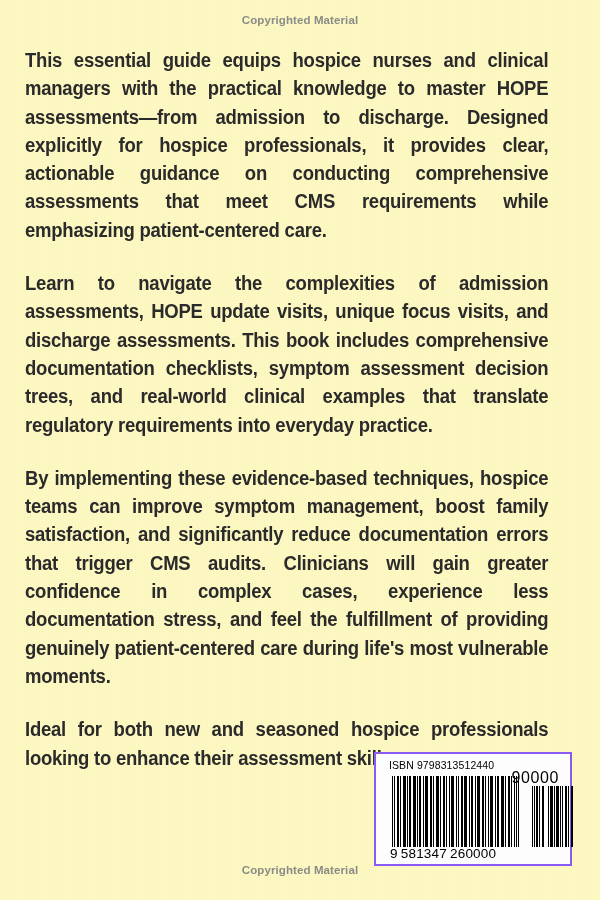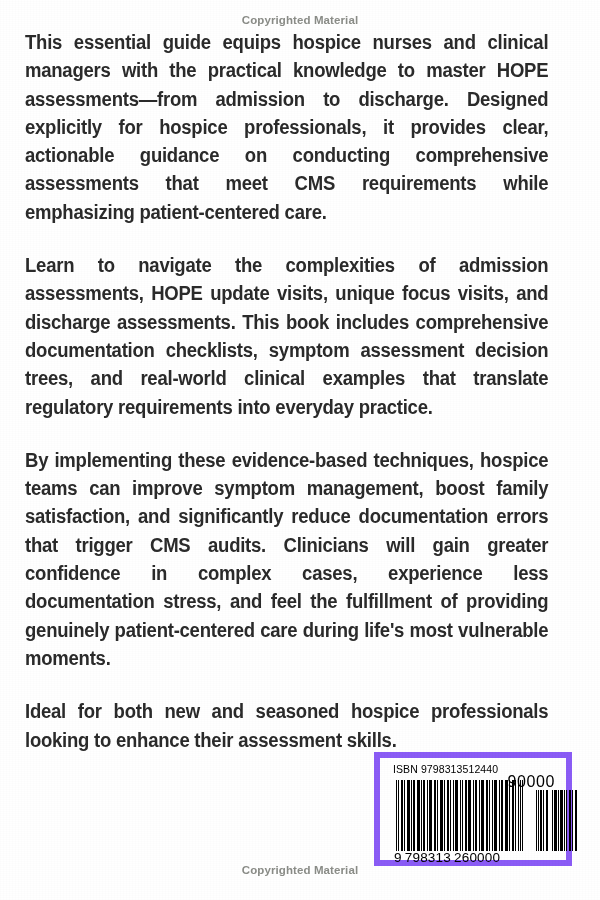--- a/index.html
+++ b/index.html
@@ -12,21 +12,21 @@
     height: 900px;
     background: #eef0e9;
     font-family: "Liberation Sans", sans-serif;
     overflow: hidden;
     position: relative;
   }
 
   .cover {
     position: absolute;
     inset: 0;
-    background: #ffffff;
+    background: #fef9c3;
   }
 
   
   .copyright-top {
     position: absolute;
     top: 14px;
     left: 0;
     width: 100%;
     text-align: center;
     font-family: "Liberation Sans", sans-serif;
@@ -47,21 +47,21 @@
     font-weight: 600;
     letter-spacing: 0.1px;
     color: #8b8d88;
     white-space: nowrap;
   }
 
   
   .blurb {
     position: absolute;
     left: 25px;
-    top: 28px;
+    top: 46px;
     width: 548px;
   }
 
   .blurb p {
     margin: 0 0 25px 0;
     font-family: "Liberation Sans", sans-serif;
     font-size: 19.4px;
     font-weight: bold;
     line-height: 28.3px;
     color: #2b2b2b;
@@ -80,21 +80,21 @@
   }
 
   
   .barcode-box {
     position: absolute;
     left: 374px;
     top: 752px;
     width: 198px;
     height: 114px;
     background: #ffffff;
-    border: 6px solid #8b5cf6;
+    border: 2px solid #8b5cf6;
     box-sizing: border-box;
   }
 
   .isbn-text {
     position: absolute;
     left: 13px;
     top: 5px;
     font-family: "Liberation Sans", sans-serif;
     font-size: 10.5px;
     font-weight: normal;
@@ -245,21 +245,21 @@
           <rect x="60" y="0" width="2" height="100"></rect>
           <rect x="65" y="0" width="2" height="100"></rect>
           <rect x="70" y="0" width="5" height="100"></rect>
           <rect x="78" y="0" width="2" height="100"></rect>
           <rect x="83" y="0" width="5" height="100"></rect>
         </g>
       </svg>
     </div>
 
     <div class="human-digits">
-      <span class="grp">9</span><span class="sep"></span><span class="grp">798313</span><span class="sep"></span><span class="grp">260000</span>
+      <span class="grp">9</span><span class="sep"></span><span class="grp">581347</span><span class="sep"></span><span class="grp">260000</span>
     </div>
 
   </div>
 
   <div class="copyright-bottom">Copyrighted Material</div>
 
   <div class="grain"></div>
 
 </div>
 

